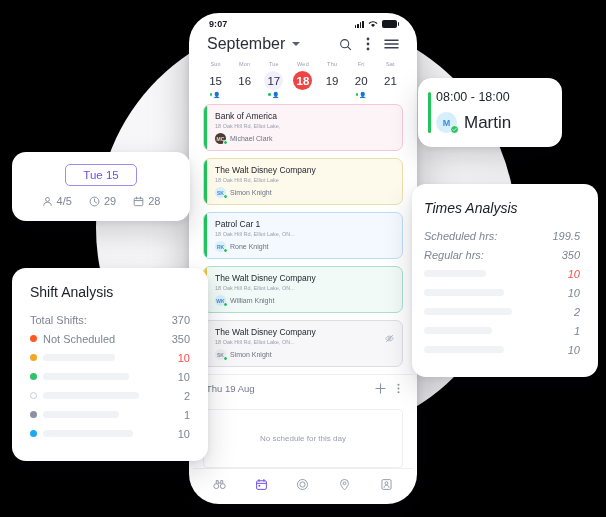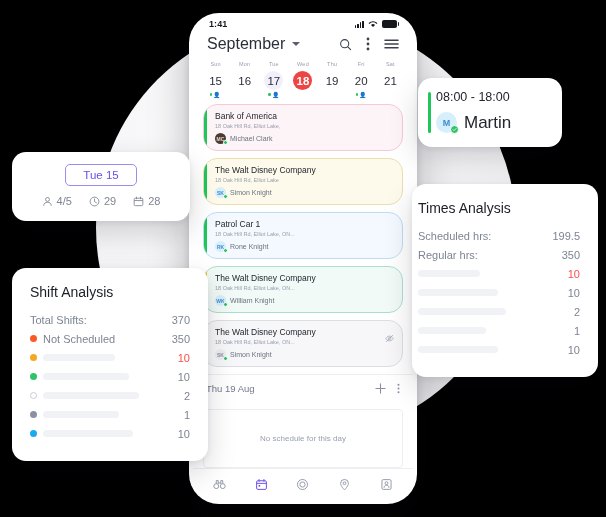--- a/index.html
+++ b/index.html
@@ -86,21 +86,21 @@
   .day-header {
     display: flex; align-items: center; padding: 8px 13px;
     background: #fff;
   }
   .day-header .label { font-size: 9.5px; color: #737a8c; }
   .day-header .acts { margin-left: auto; display: flex; align-items: center; gap: 11px; color: #8a90a0; }
 
   
   .sched-list { padding: 0 10px; display: flex; flex-direction: column; gap: 7px; }
   .sched-card {
-    position: relative; border-radius: 14px; border: 1px solid #e3e5ea;
+    position: relative; border-radius: 7px; border: 1px solid #e3e5ea;
     background: #fff; padding: 6px 8px 6px 11px; overflow: hidden;
   }
   .sched-card .accent { position: absolute; left: 0; top: 0; bottom: 0; width: 2.5px; }
   .sc-title { font-size: 8.5px; color: #23262f; margin-bottom: 2px; }
   .sc-addr { font-size: 5.5px; color: #9aa0b0; margin-bottom: 4px; }
   .sc-person { display: flex; align-items: center; gap: 4px; }
   .avatar {
     width: 11px; height: 11px; border-radius: 50%;
     display:flex;align-items:center;justify-content:center;
     font-size: 5px; font-weight: bold; color: #3b7fb5; position: relative; flex: none;
@@ -157,42 +157,42 @@
   }
   .avatar-lg .chk {
     position: absolute; right: -2px; bottom: -1px; width: 9px; height: 9px;
     border-radius: 50%; background: #2fc26b; border: 1.5px solid #fff;
     display:flex;align-items:center;justify-content:center;
   }
   .shift-name { font-size: 17px; color: #23262f; }
 
   
   #card-shift-analysis { left: 12px; top: 268px; width: 196px; padding: 16px 18px 18px 18px; }
-  #card-times-analysis { left: 412px; top: 184px; width: 186px; padding: 16px 18px 18px 6px; }
+  #card-times-analysis { left: 412px; top: 184px; width: 186px; padding: 16px 18px 18px 12px; font-style: italic; }
   .an-title { font-size: 14px; color: #1b1e27; margin-bottom: 10px; }
   .an-row { display: flex; align-items: center; height: 19px; }
   .an-bullet { width: 7px; height: 7px; border-radius: 50%; margin-right: 6px; flex: none; }
   .an-bullet.hollow { background: #fff !important; border: 1px solid #c9ccd6; }
   .an-label { font-size: 11px; color: #7d8492; }
   .an-skel { height: 7px; border-radius: 4px; background: #f1f2f5; }
   .an-val { margin-left: auto; font-size: 11px; color: #7d8492; padding-left: 8px; }
   .an-val.danger { color: #fc4b4b; }
 </style>
 </head>
 <body>
 
 <div id="stage">
 
   <div class="backdrop-circle"></div>
 
   <div class="phone">
     <div class="phone-screen">
 
       <div class="statusbar">
-        <div class="status-time">1:41</div>
+        <div class="status-time">9:07</div>
         <div class="status-icons">
           <span class="sig">
               <i></i>
               <i></i>
               <i></i>
               <i></i>
             </span>
           <span class="ic">
             <svg width="10" height="8" viewBox="0 0 12 9">
                 <path d="M6 8.2 L3.6 5.6a3.4 3.4 0 0 1 4.8 0z" fill="#16171d"></path>

